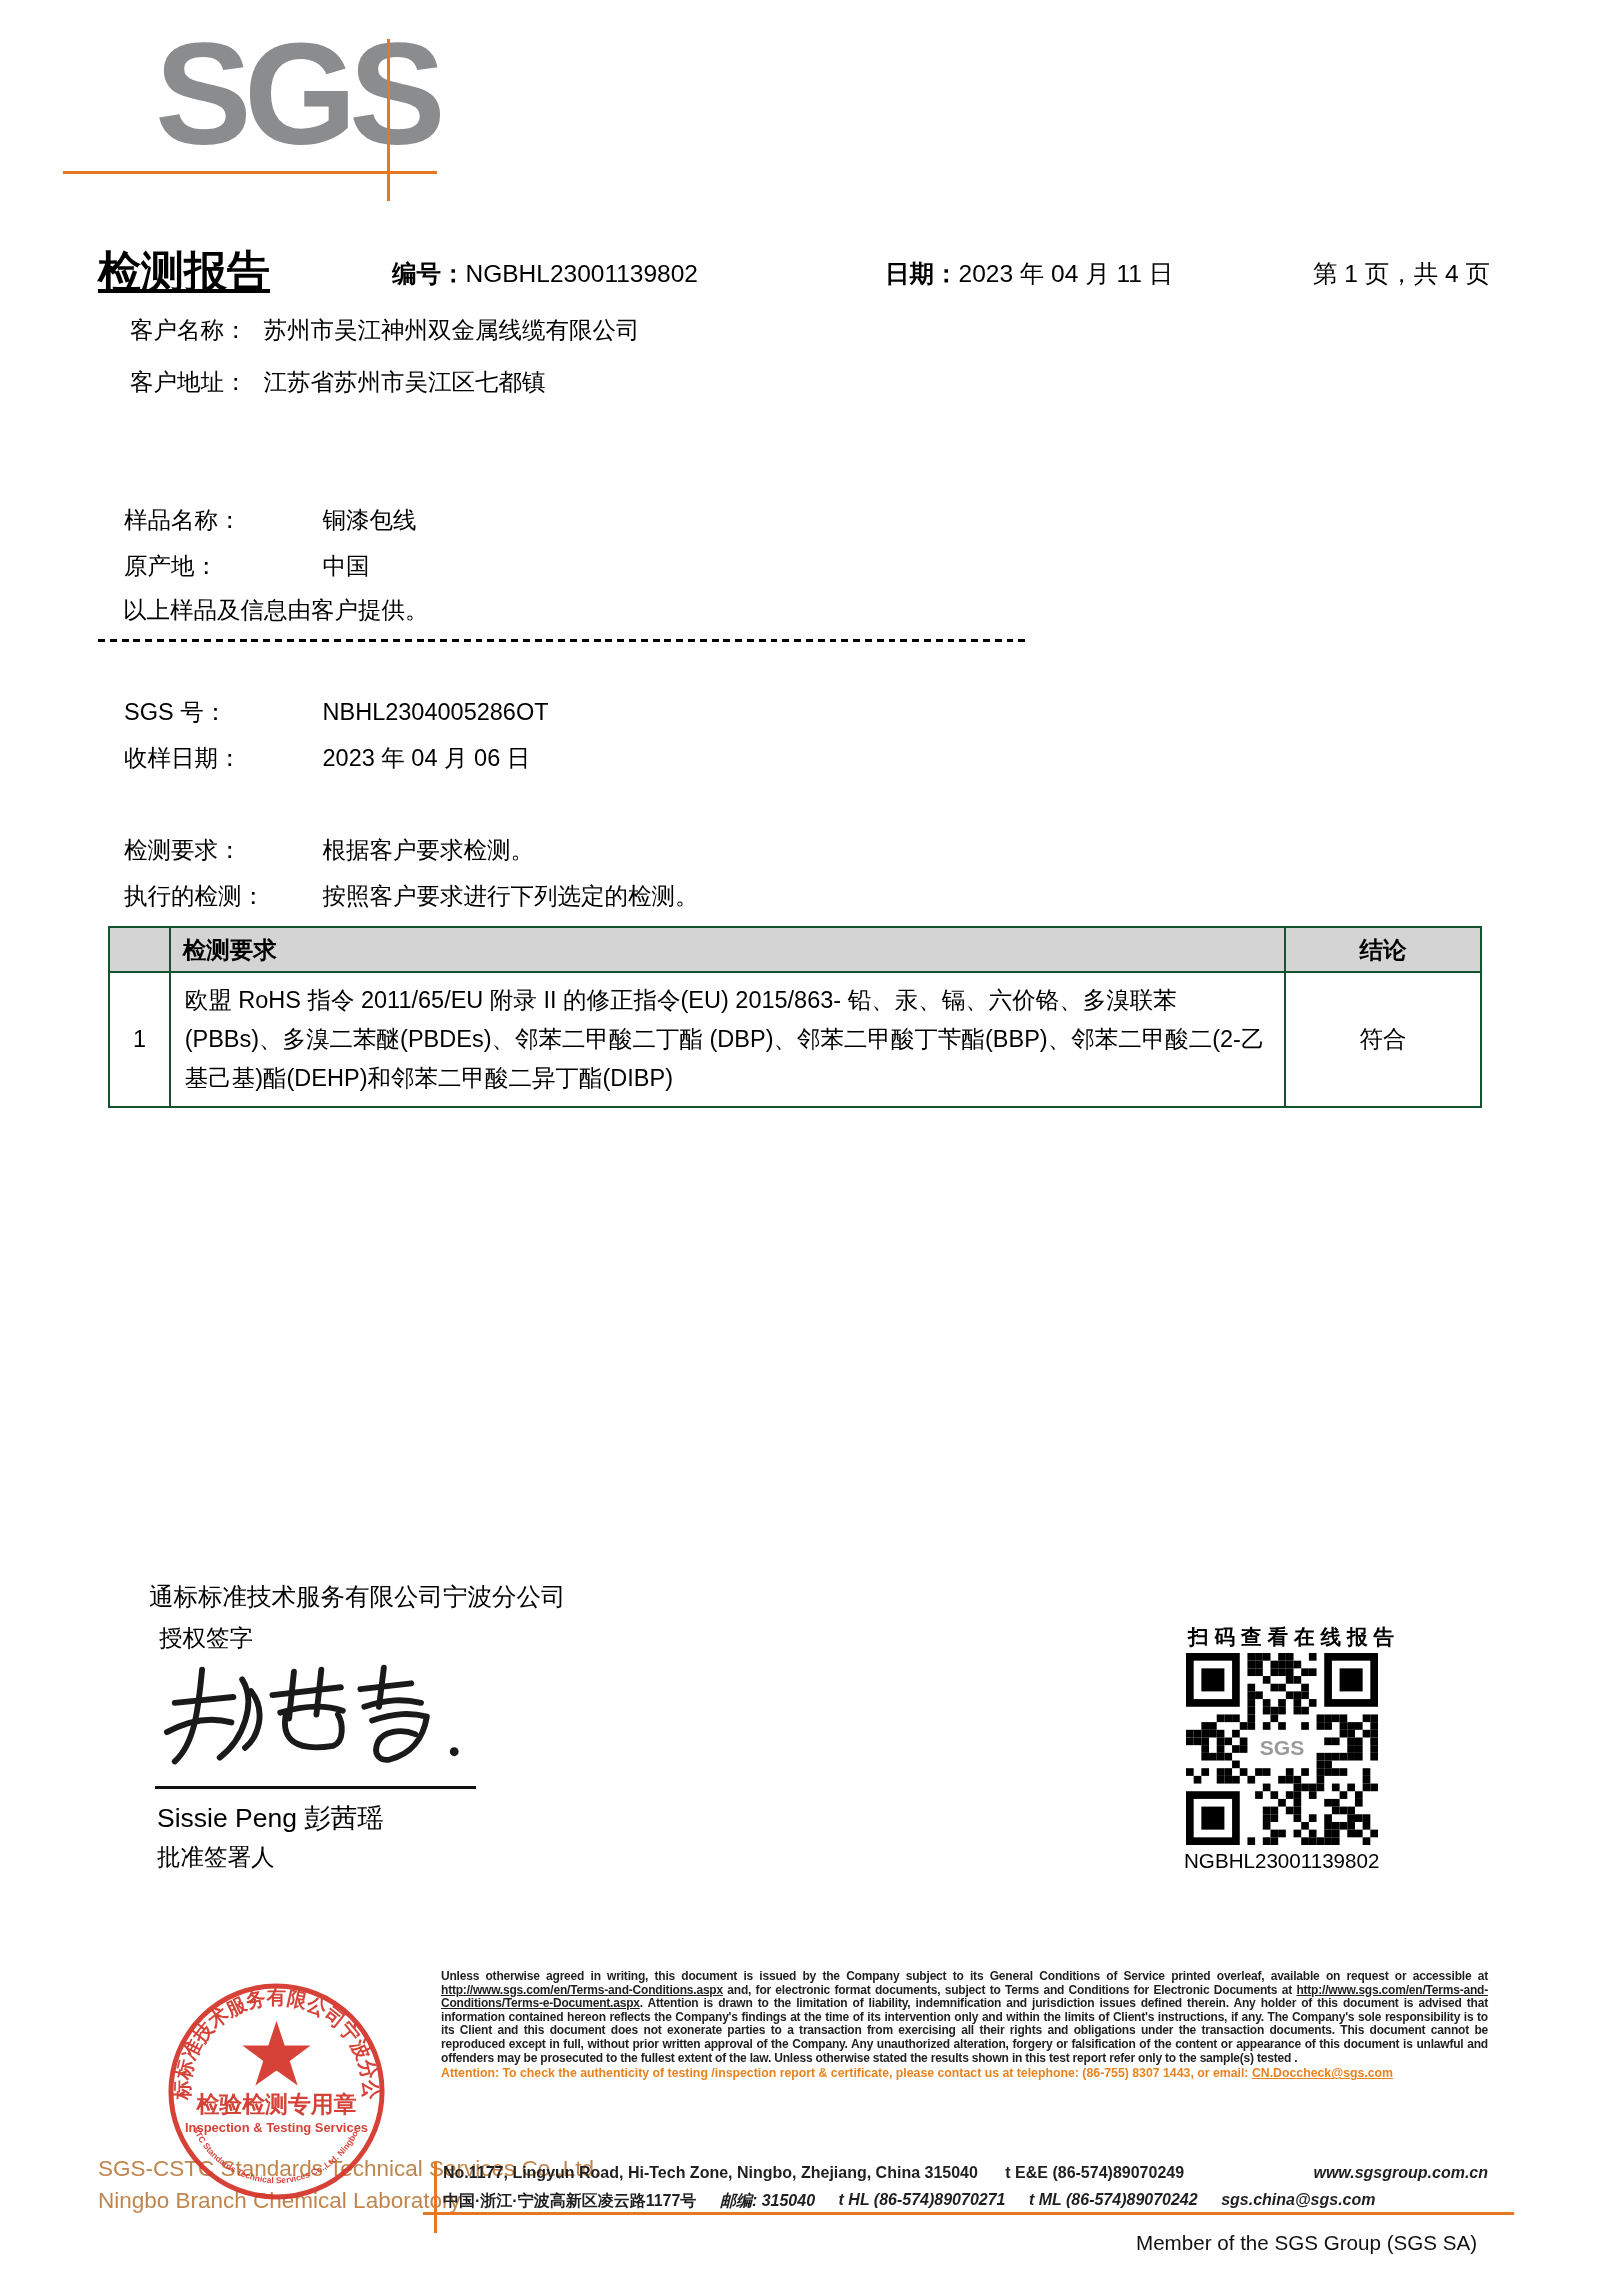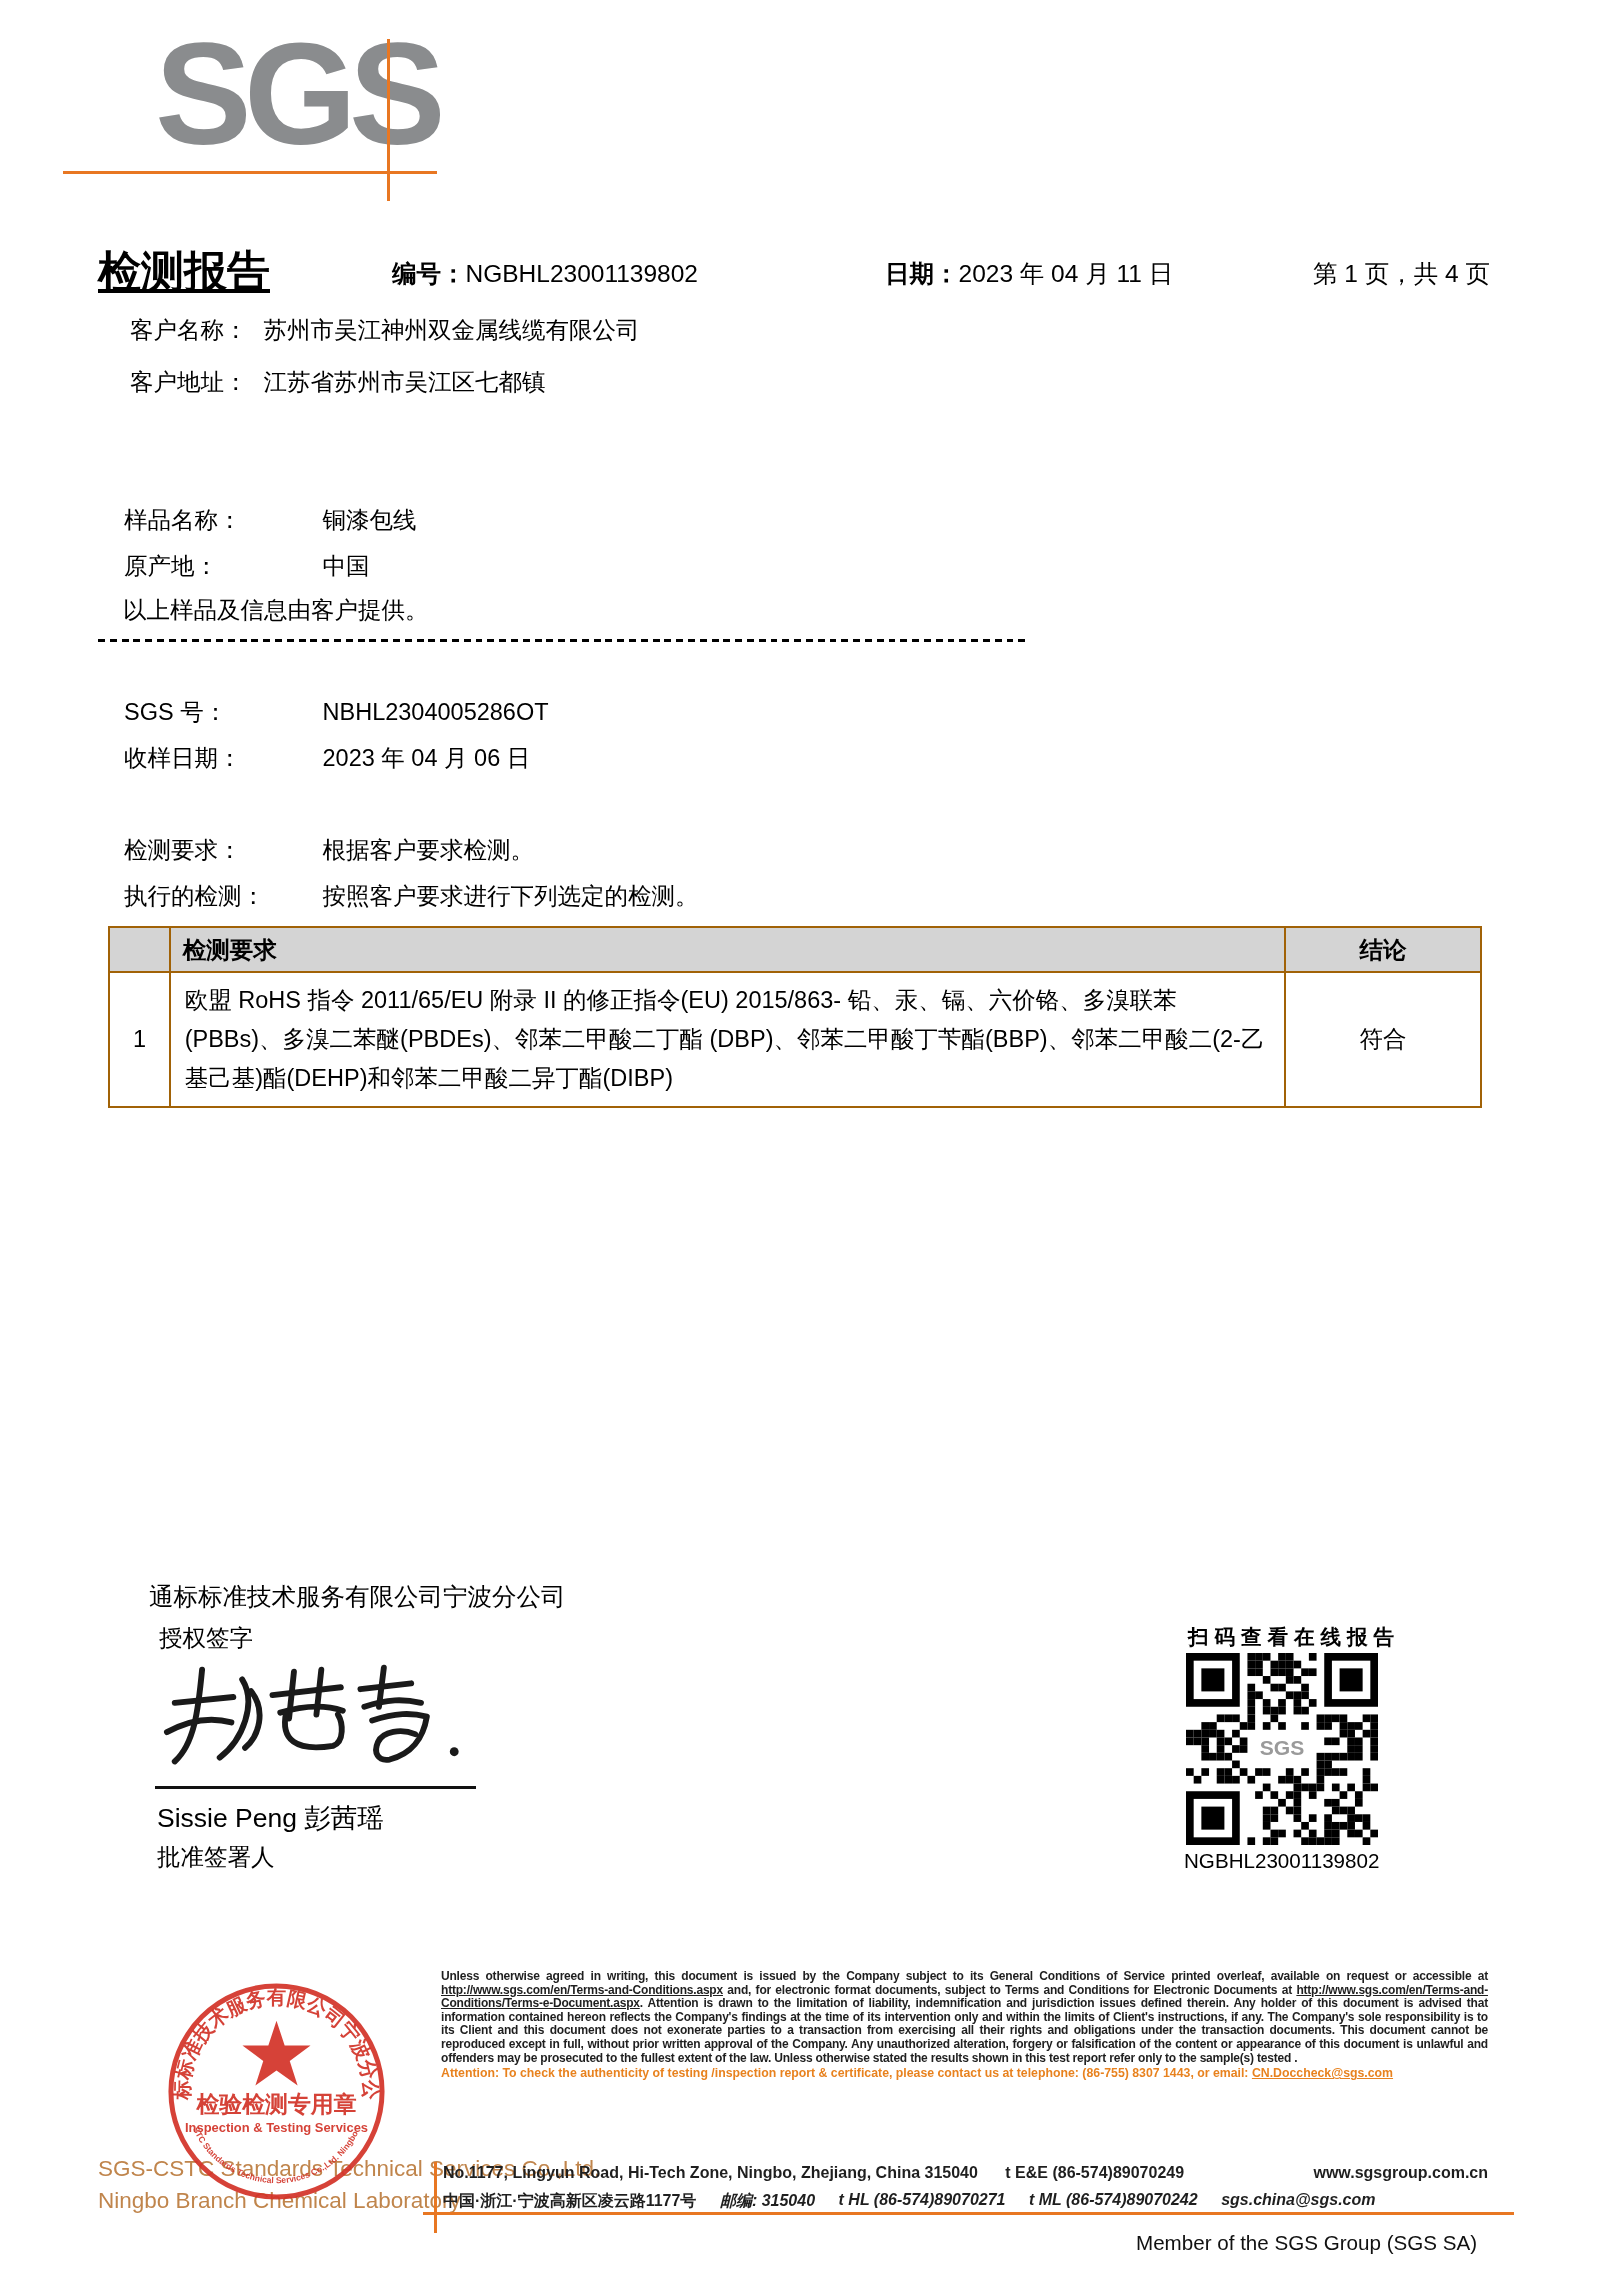--- a/index.html
+++ b/index.html
@@ -24,21 +24,21 @@
   .row { position:absolute; font-size:23.5px; color:#000; white-space:nowrap; }
   .row .lbl { display:inline-block; }
   .cust .lbl { width:127px; }
   .wide .lbl { width:192px; }
   .dashes { position:absolute; left:98px; top:639px; width:929px; height:2.9px;
     background:repeating-linear-gradient(90deg,#000 0 6.9px,transparent 6.9px 11.8px); }
 
   
   .req-table { position:absolute; left:108px; top:926px; width:1374px;
     border-collapse:collapse; table-layout:fixed; font-size:23.5px; color:#000; }
-  .req-table th, .req-table td { border:2px solid #a16207; }
+  .req-table th, .req-table td { border:2px solid #14532d; }
   .req-table { border:2.9px solid #000; }
   .req-table thead th { background:#d4d4d4; height:45px; text-align:left; padding:2px 11.8px; font-weight:bold; }
   .req-table .c0 { width:61px; text-align:center; }
   .req-table .c2 { width:196px; text-align:center; }
   .req-table td.c0, .req-table td.c2 { text-align:center; }
   .req-table td.c1 { padding:7.8px 13.7px; line-height:39px; }
   .req-table tbody td { height:123px; }
 
   
   .sig-company { position:absolute; left:149px; top:1580px; font-size:24.5px; }
@@ -60,21 +60,21 @@
 
   .legal-wrap { position:absolute; left:441px; top:1970px; width:1047px; z-index:3; }
   .legal { font-size:12px; line-height:13.6px; color:#1f1f1f; font-weight:bold;
     letter-spacing:-0.2px; text-align:justify; }
   .attention { font-size:12.3px; line-height:14px; color:#e8821e; font-weight:bold; margin-top:1px; }
   .u { text-decoration:underline; }
 
   .addr { position:absolute; left:443px; top:2164px; width:1045px; color:#1f1f1f; font-weight:bold; z-index:3; }
   .addr-line1 { display:flex; font-size:16px; white-space:nowrap; }
   .addr-line1 .tel { margin-left:27.4px; }
-  .addr-line1 .web { margin-left:auto; }
+  .addr-line1 .web { margin-left:auto;font-style:italic; }
   .addr-line2 { display:flex; font-size:16px; margin-top:8.8px; white-space:nowrap; }
   .addr-line2 span + span { margin-left:23.5px;font-style:italic; }
 
   .orange-h { position:absolute; left:423px; top:2212px; width:1091px; height:2.9px; background:#e87722; z-index:1; }
   .orange-v { position:absolute; left:434px; top:2162px; width:2.9px; height:71px; background:#e87722; z-index:1; }
   .member { position:absolute; left:1136px; top:2231px; font-size:20.6px; color:#111; }
 </style>
 </head>
 <body>
 

